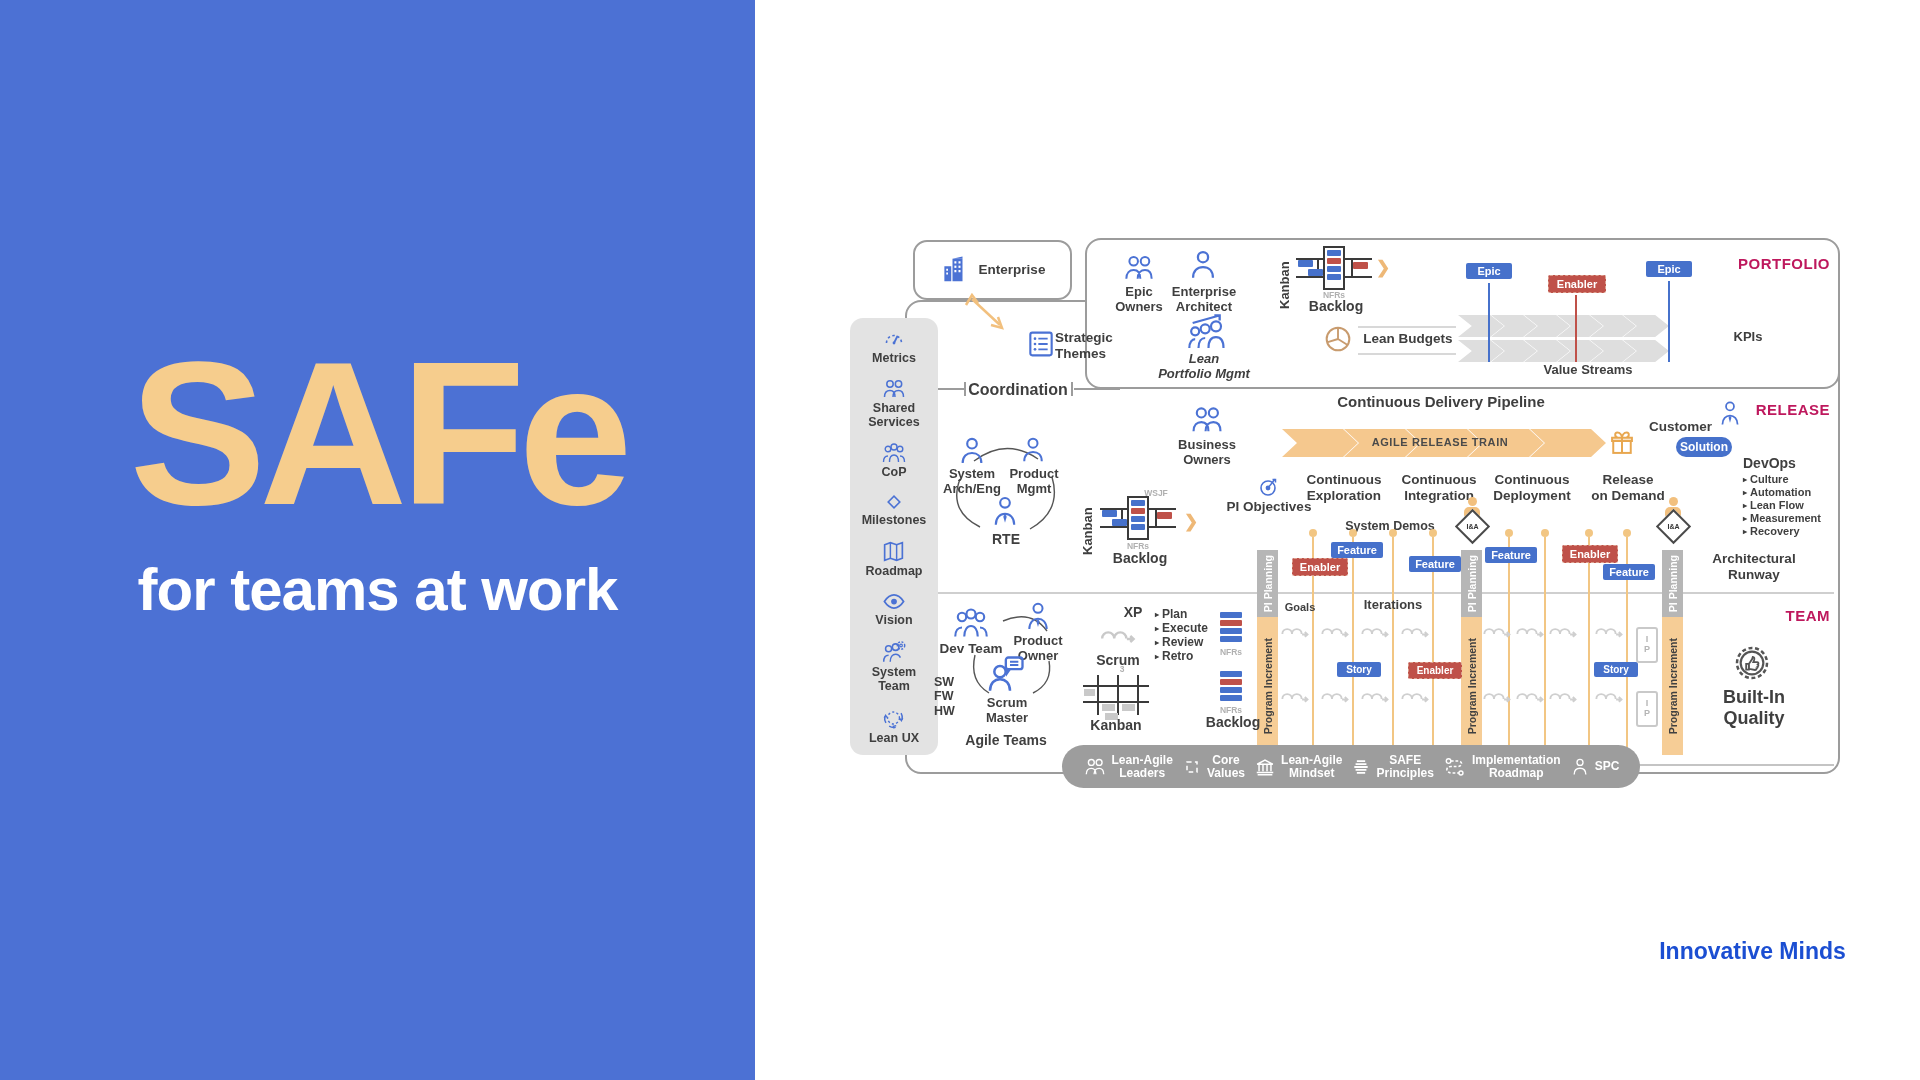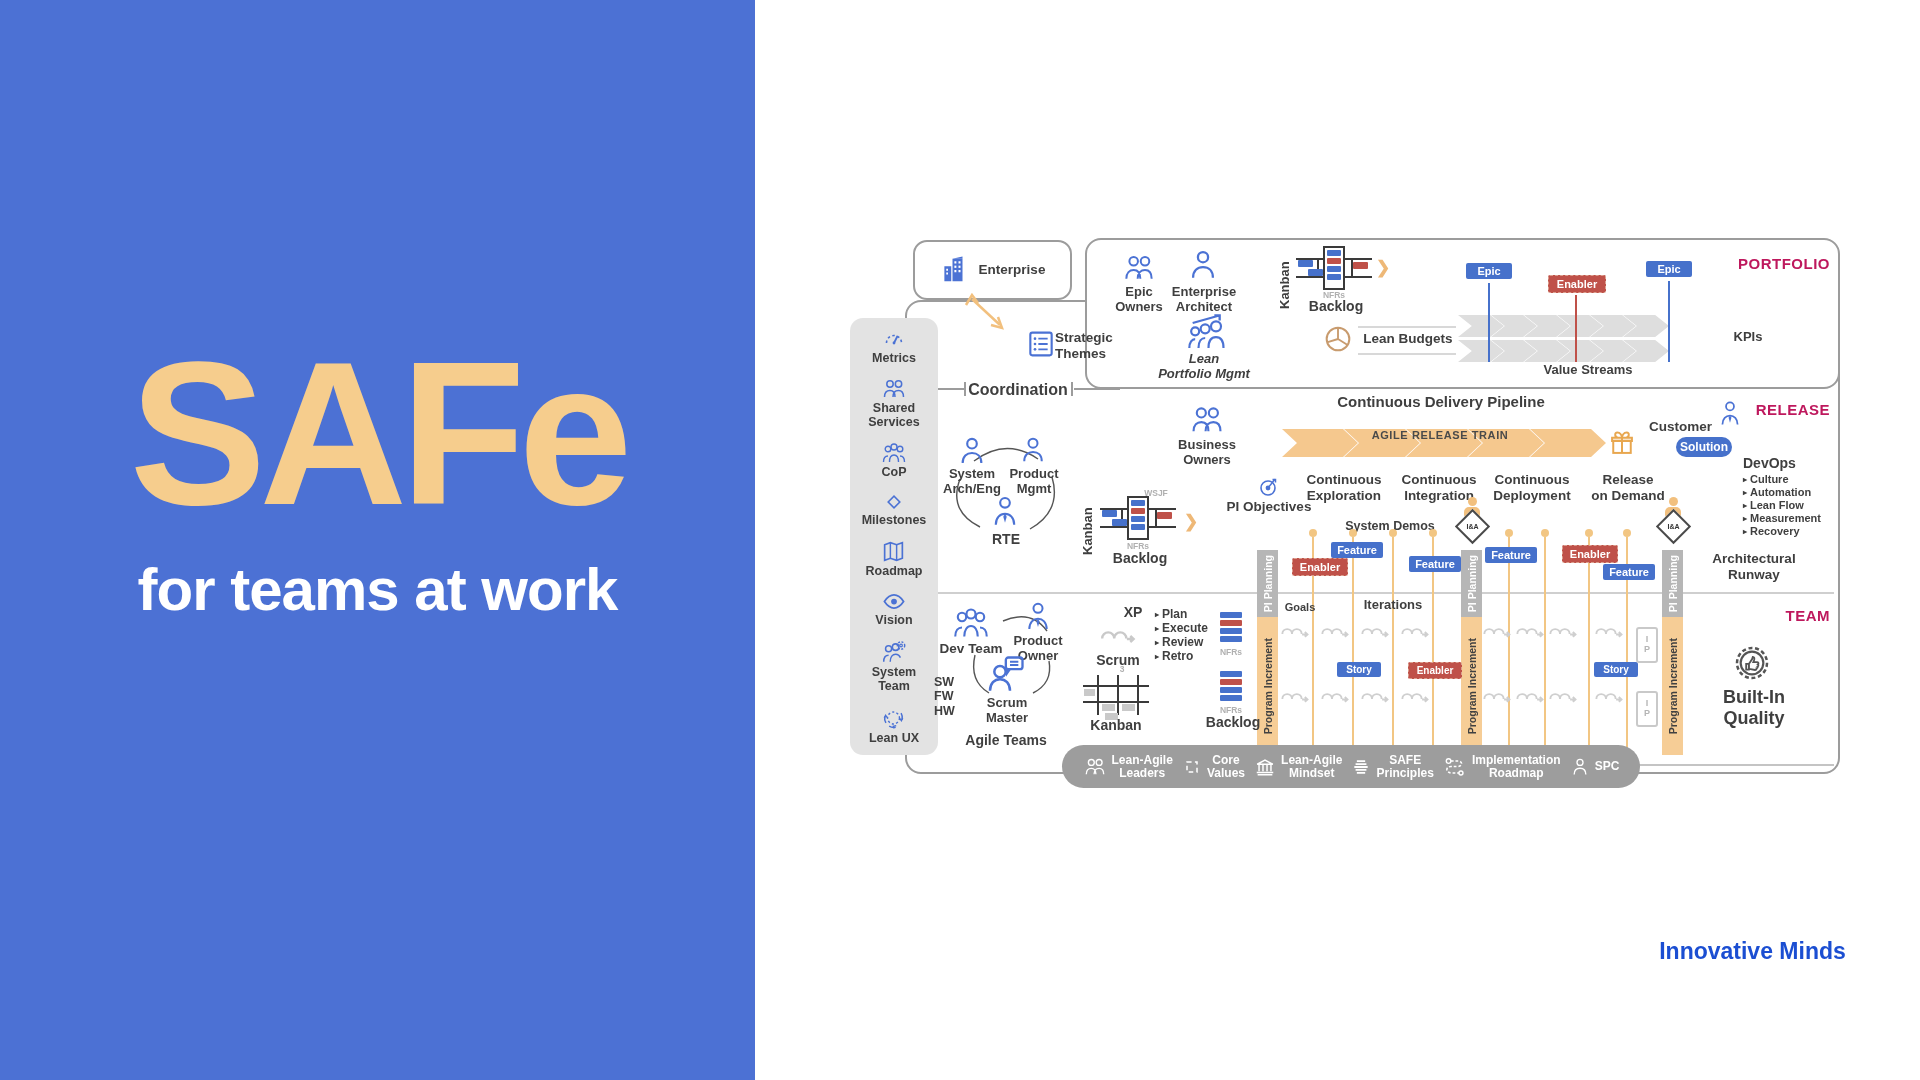--- a/index.html
+++ b/index.html
@@ -423,21 +423,21 @@
   <div class="lbl" style="left:364px;top:264px;width:110px;font-size:13.5px;">PI Objectives</div>
 
   <div class="lbl" style="left:430px;top:158px;width:322px;font-size:15px;">Continuous Delivery Pipeline</div>
   <div class="chevrow" style="left:432px;top:194px;">
     <div class="achev"></div>
       <div class="achev"></div>
       <div class="achev"></div>
       <div class="achev"></div>
       <div class="achev"></div>
   </div>
-  <div class="lbl" style="left:470px;top:194px;width:240px;font-size:11px;letter-spacing:.6px;color:#4a4a4a;">AGILE RELEASE TRAIN</div>
+  <div class="lbl" style="left:470px;top:201px;width:240px;font-size:11px;letter-spacing:.6px;color:#4a4a4a;">AGILE RELEASE TRAIN</div>
   <div class="lbl" style="left:450px;top:237px;width:88px;font-size:13.5px;">Continuous
 Exploration</div>
   <div class="lbl" style="left:545px;top:237px;width:88px;font-size:13.5px;">Continuous
 Integration</div>
   <div class="lbl" style="left:638px;top:237px;width:88px;font-size:13.5px;">Continuous
 Deployment</div>
   <div class="lbl" style="left:732px;top:237px;width:92px;font-size:13.5px;">Release
 on Demand</div>
   <svg class="abs ic" style="left:758px;top:194px;color:#e8a74f" width="28" height="28" viewBox="0 0 24 24">
       <use href="#sy-gift"></use>

